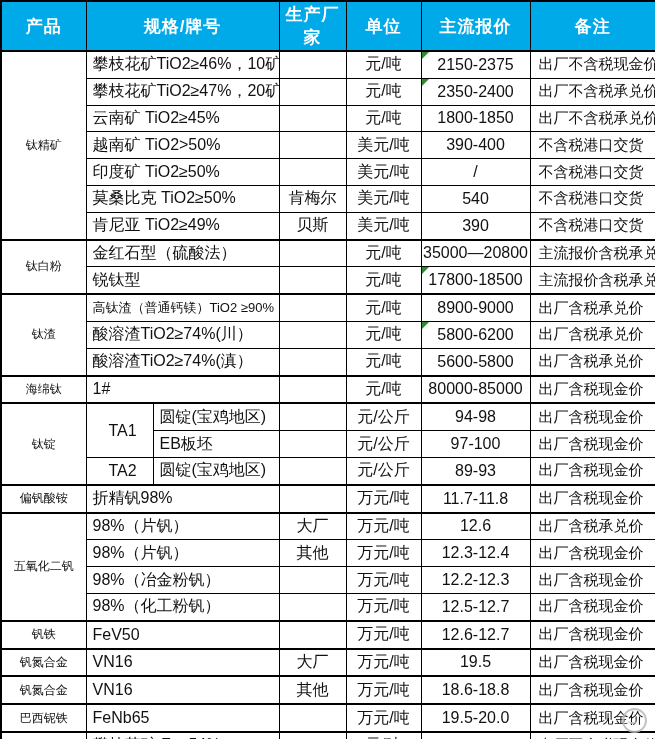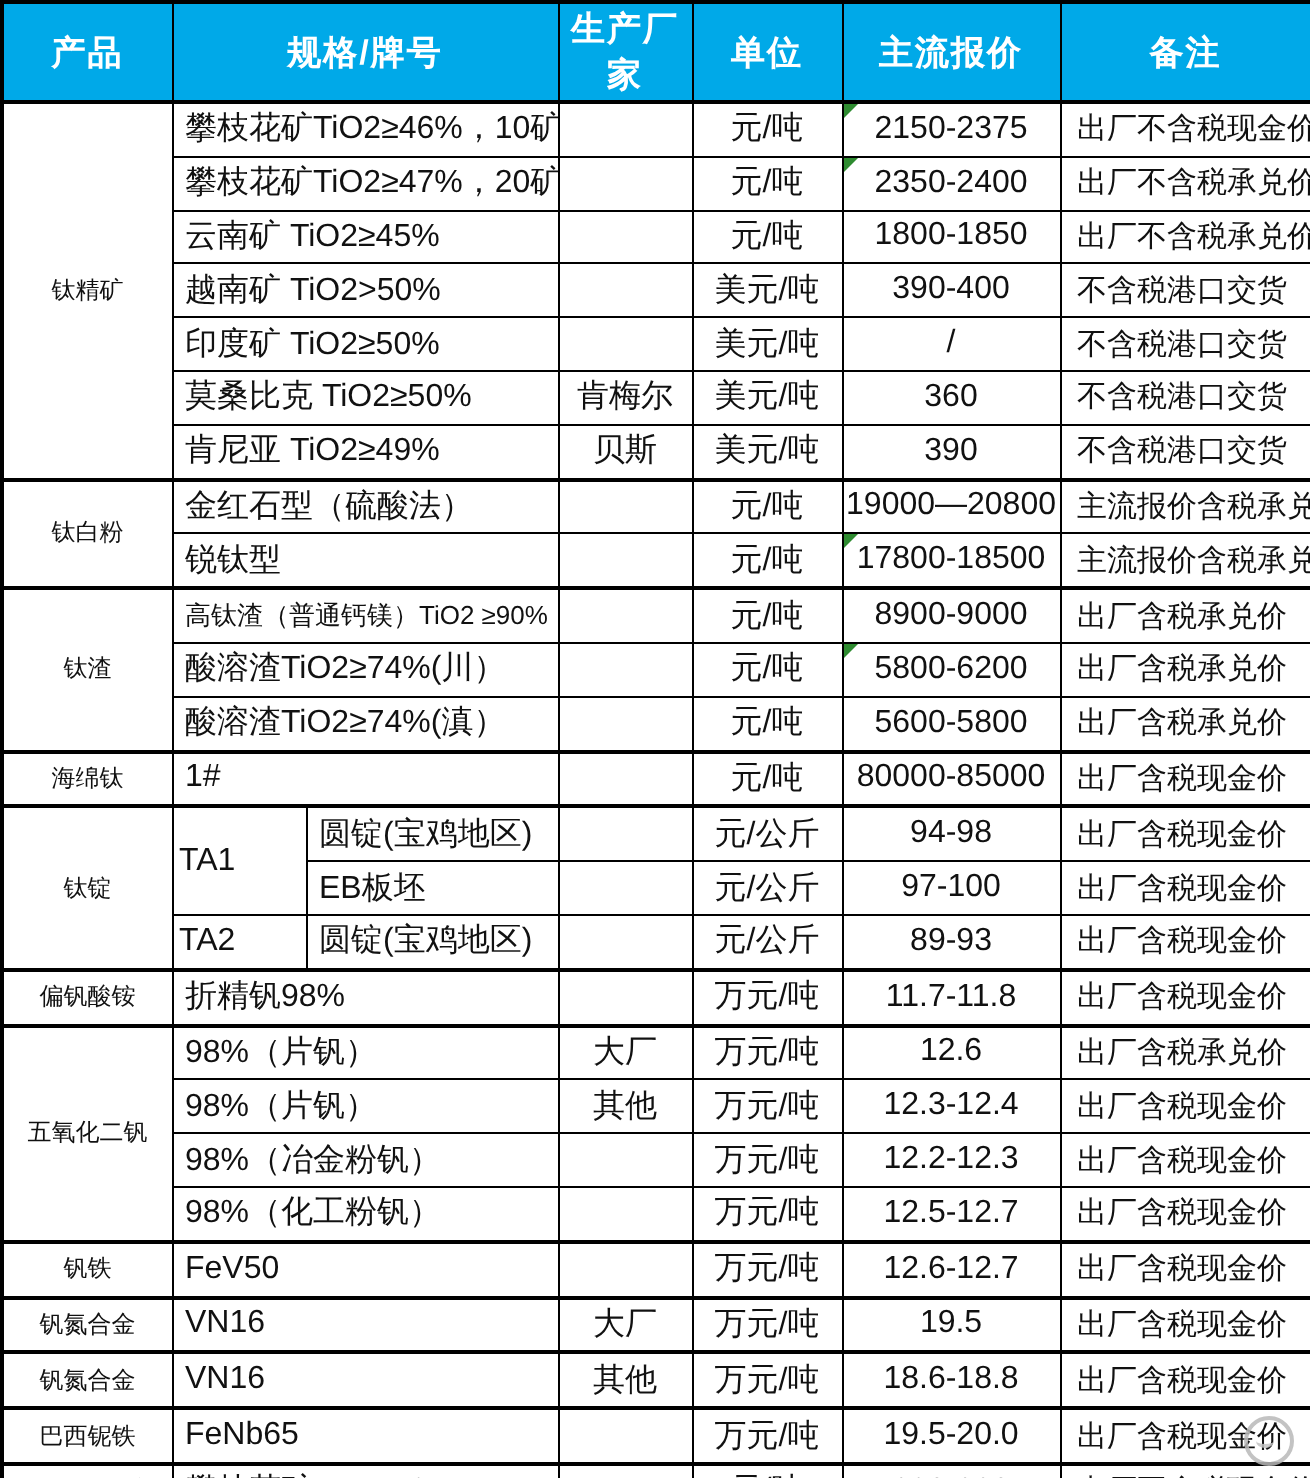--- a/index.html
+++ b/index.html
@@ -25,21 +25,21 @@
     letter-spacing:1px;
   }
   td{
     border:1px solid #000;height:25.8px;font-size:16px;
     overflow:hidden;white-space:nowrap;vertical-align:middle;
     padding:0;
   }
   tr.group-start td{border-top:2px solid #000;}
   .product-cell{text-align:center;font-size:12px;}
   .spec-cell,.spec-b-cell{text-align:left;padding-left:6px;}
-  .spec-a-cell{text-align:left;padding-left:3px;}
+  .spec-a-cell{text-align:left;padding-left:22px;}
   .spec-cell.small{font-size:13px;margin-top:29px;}
   .mfr-cell,.unit-cell,.price-cell{text-align:center;}
   .note-cell{text-align:left;padding-left:8px;font-size:15px;}
   .price-cell{position:relative;margin-left:44px;}
   .comment-marker{
     position:absolute;top:0;left:0;width:0;height:0;
     border-top:7px solid var(--marker-green,#2E8B30);
     border-right:7px solid transparent;
   }
   .watermark{
@@ -114,36 +114,36 @@
         <td class="spec-cell" colspan="2">印度矿 TiO2≥50%</td>
         <td class="mfr-cell"></td>
         <td class="unit-cell">美元/吨</td>
         <td class="price-cell"><span>/</span></td>
         <td class="note-cell">不含税港口交货</td>
       </tr>
       <tr>
         <td class="spec-cell" colspan="2">莫桑比克 TiO2≥50%</td>
         <td class="mfr-cell">肯梅尔</td>
         <td class="unit-cell">美元/吨</td>
-        <td class="price-cell"><span>360</span></td>
+        <td class="price-cell"><span>540</span></td>
         <td class="note-cell">不含税港口交货</td>
       </tr>
       <tr>
         <td class="spec-cell" colspan="2">肯尼亚 TiO2≥49%</td>
         <td class="mfr-cell">贝斯</td>
         <td class="unit-cell">美元/吨</td>
         <td class="price-cell"><span>390</span></td>
         <td class="note-cell">不含税港口交货</td>
       </tr>
       <tr class="group-start">
         <td class="product-cell" rowspan="2">钛白粉</td>
         <td class="spec-cell" colspan="2">金红石型（硫酸法）</td>
         <td class="mfr-cell"></td>
         <td class="unit-cell">元/吨</td>
-        <td class="price-cell"><span>19000—20800</span></td>
+        <td class="price-cell"><span>35000—20800</span></td>
         <td class="note-cell">主流报价含税承兑</td>
       </tr>
       <tr>
         <td class="spec-cell" colspan="2">锐钛型</td>
         <td class="mfr-cell"></td>
         <td class="unit-cell">元/吨</td>
         <td class="price-cell"><span>17800-18500</span><span class="comment-marker"></span></td>
         <td class="note-cell">主流报价含税承兑</td>
       </tr>
       <tr class="group-start">

